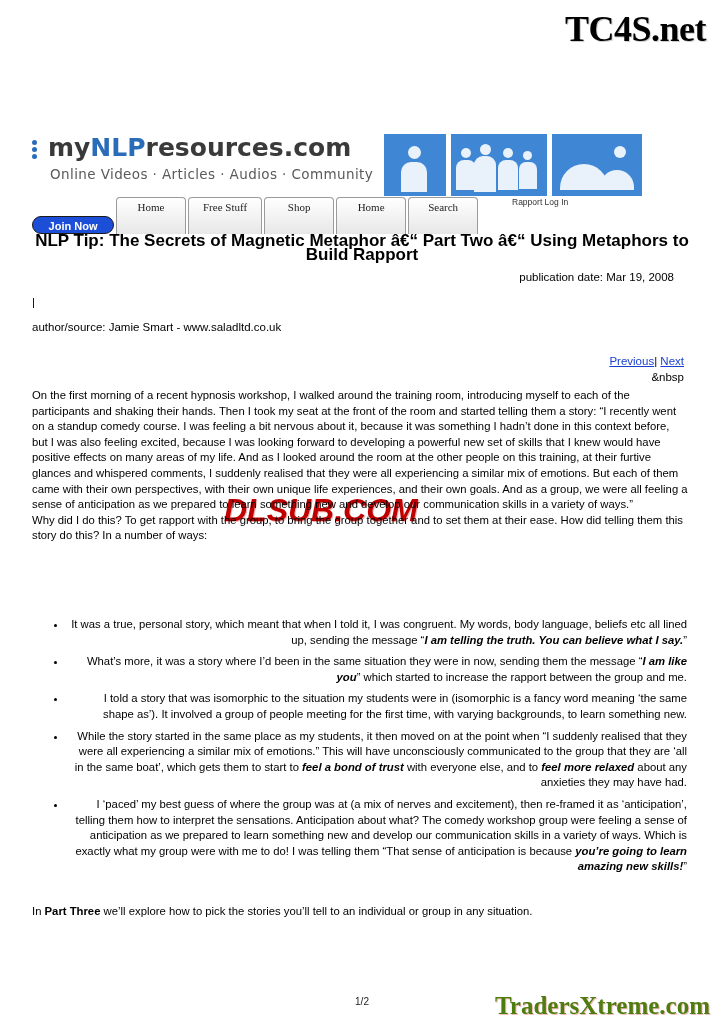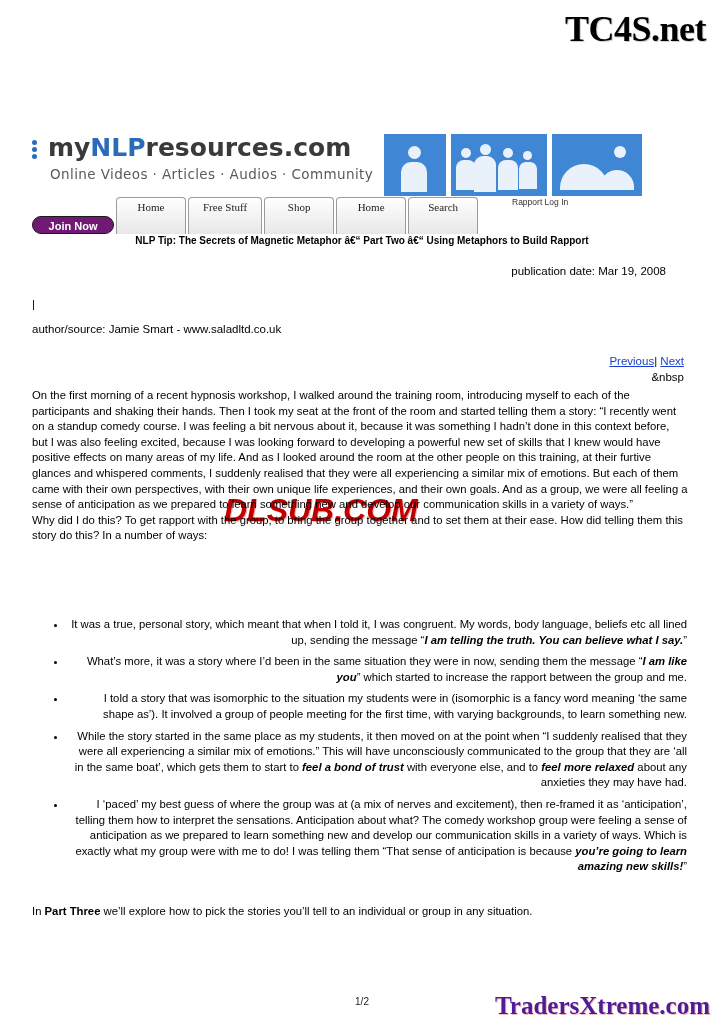--- a/index.html
+++ b/index.html
@@ -40,21 +40,21 @@
     letter-spacing: 0px;
     text-shadow: 1px 1px 0 #f1b3b3;
   }
   .wm-traders {
     position: absolute;
     bottom: 4px;
     right: 14px;
     font-family: "Liberation Serif", serif;
     font-weight: bold;
     font-size: 25px;
-    color: #4c1d95;
+    color: #4d7c0f;
     text-shadow: 1px 1px 0 #f2bcbc;
   }
 
   
   .page {
     position: absolute;
     left: 0;
     top: 0;
     width: 724px;
     height: 1024px;
@@ -172,21 +172,21 @@
     background: linear-gradient(#ffffff, #e7e7e7);
     border: 1px solid #9b9b9b;
     border-bottom: none;
     border-radius: 4px 4px 0 0;
     font-family: "Liberation Serif", serif;
     text-align: center;
     min-width: 70px;
     box-sizing: border-box;
   }
   .nav-tab.join {
-    background: #701a75;
+    background: #1d4ed8;
     color: #ffffff;
     font-family: "Liberation Sans", sans-serif;
     font-weight: bold;
     font-size: 11px;
     border: 1px solid #1b1b1b;
     border-radius: 9px;
     min-width: 82px;
     height: 18px;
     line-height: 18px;
   }
@@ -196,28 +196,28 @@
     position: absolute;
     left: 32px;
     top: 234px;
     width: 660px;
     font-size: 11.5px;
     line-height: 15.5px;
   }
   .art-title {
     text-align: center;
     font-weight: bold;
-    font-size: 10px;
+    font-size: 17px;
     line-height: 14px;
     margin: 0 0 2px 0;
   }
   .pub-date {
     text-align: right;
     font-size: 11.5px;
-    margin: 16px;
+    margin: 8px;
     padding-right: 10px;
   }
   .pipe-line {
     font-size: 11.5px;
     line-height: 16px;
     margin-top: 4px;
   }
   .author {
     font-size: 11.5px;
     margin-top: 10px;

